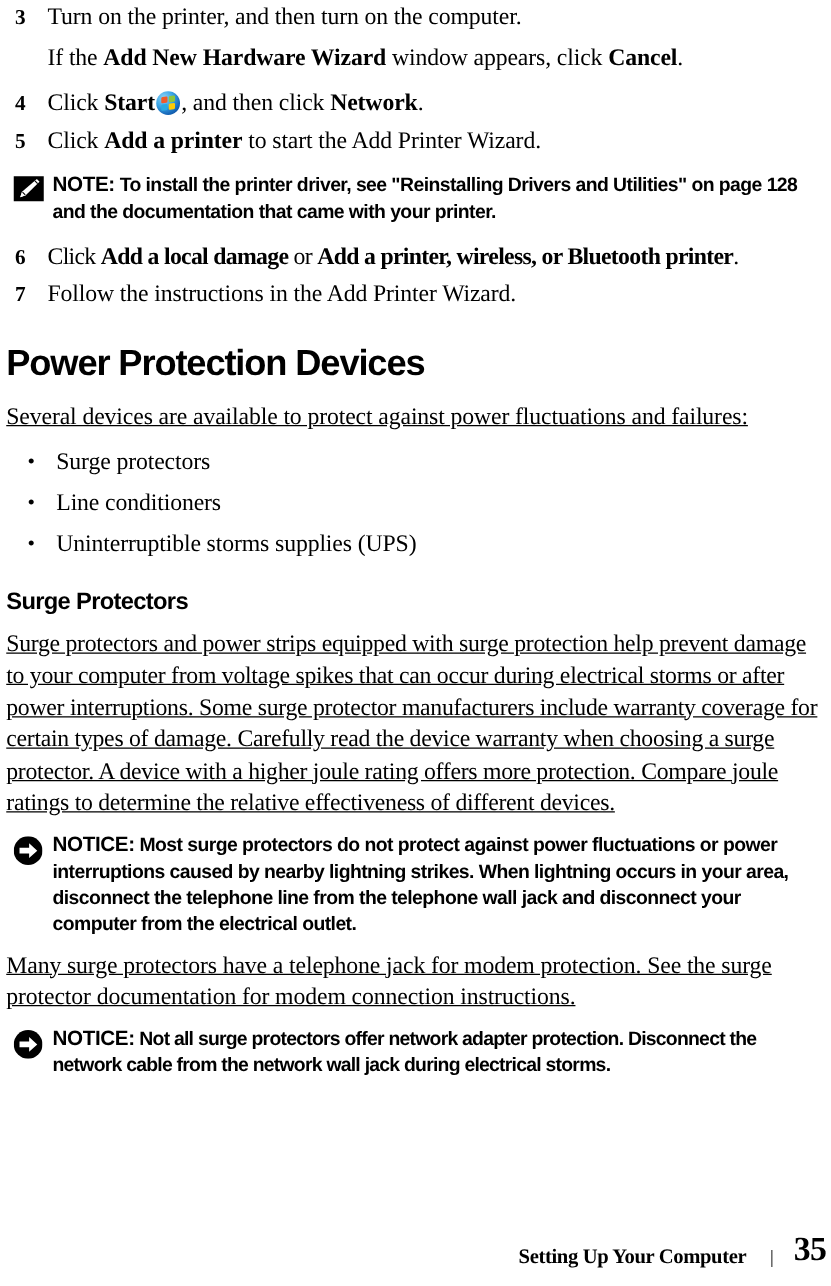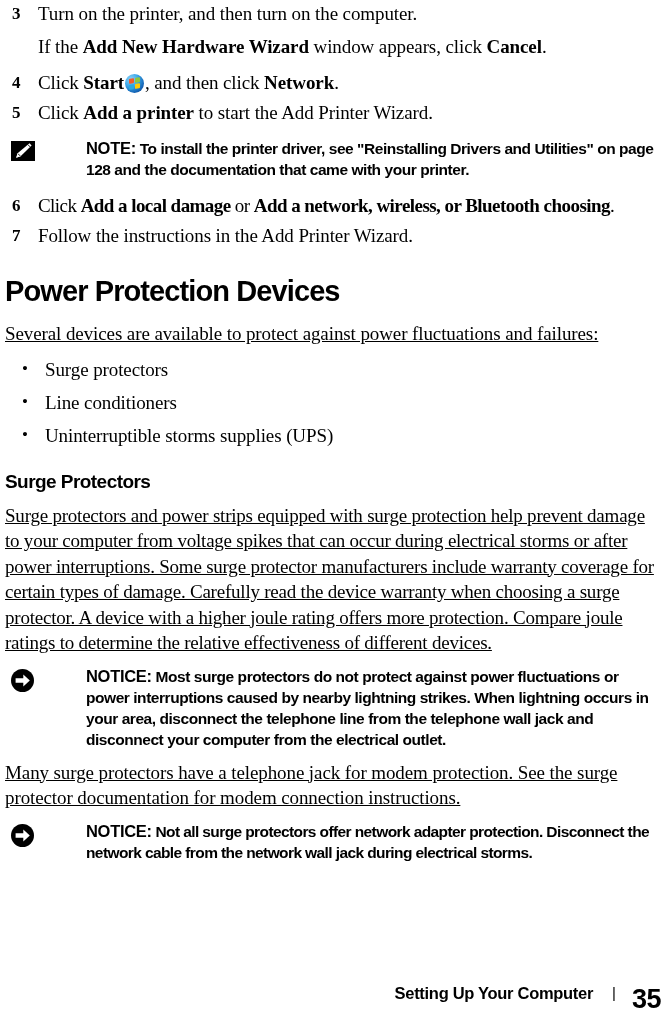--- a/index.html
+++ b/index.html
@@ -83,21 +83,20 @@
   .winorb .flag .q1 { background: #f25a29; }
   .winorb .flag .q2 { background: #8cc63e; }
   .winorb .flag .q3 { background: #29a9e0; }
   .winorb .flag .q4 { background: #ffcb05; }
 
   
   .admon {
     display: flex;
     align-items: flex-start;
     margin: 10px 0 10px 0;
-    gap: 44px;
   }
   .admon-icon {
     flex: 0 0 37px;
     width: 37px;
     height: 22px;
     padding-left: 6px;
     box-sizing: border-box;
     padding-top: 3px;
   }
   .admon-body {
@@ -185,22 +184,22 @@
   }
 
   
   .footer {
     position: absolute;
     left: 0;
     right: 4px;
     bottom: 14px;
     display: flex;
     justify-content: flex-end;
-    align-items: flex-start;
-    font-family: Liberation Sans, sans-serif;
+    align-items: flex-end;
+    font-family: Liberation Serif, serif;
     padding-left: 32px;
   }
   .footer .ftitle {
     font-size: 16.5px;
     font-weight: bold;
     letter-spacing: -0.3px;
   }
   .footer .fsep {
     margin: 0 16px 0 19px;
     font-size: 15px;
@@ -252,21 +251,21 @@
           <path d="M15.0 2.7 L17.1 4.9" stroke="#000000" stroke-width="0.9" fill="none"></path>
           <path d="M5.0 11.7 L7.2 13.9" stroke="#000000" stroke-width="0.9" fill="none"></path>
         </svg>
       </span>
     </div>
     <div class="admon-body"><span class="lead">NOTE:</span><span class="txt"> To install the printer driver, see "Reinstalling Drivers and Utilities" on page 128 and the documentation that came with your printer.</span></div>
   </div>
 
   <div class="step">
     <div class="step-num">6</div>
-    <div class="step-body" style="letter-spacing:-0.55px;"><span>Click </span><span class="bold">Add a local damage</span><span> or </span><span class="bold">Add a network, wireless, or Bluetooth choosing</span><span>.</span></div>
+    <div class="step-body" style="letter-spacing:-0.55px;"><span>Click </span><span class="bold">Add a local damage</span><span> or </span><span class="bold">Add a printer, wireless, or Bluetooth printer</span><span>.</span></div>
   </div>
 
   <div class="step">
     <div class="step-num">7</div>
     <div class="step-body">Follow the instructions in the Add Printer Wizard.</div>
   </div>
 
   <h1 class="h-main">Power Protection Devices</h1>
 
   <p class="body">Several devices are available to protect against power fluctuations and failures:</p>

